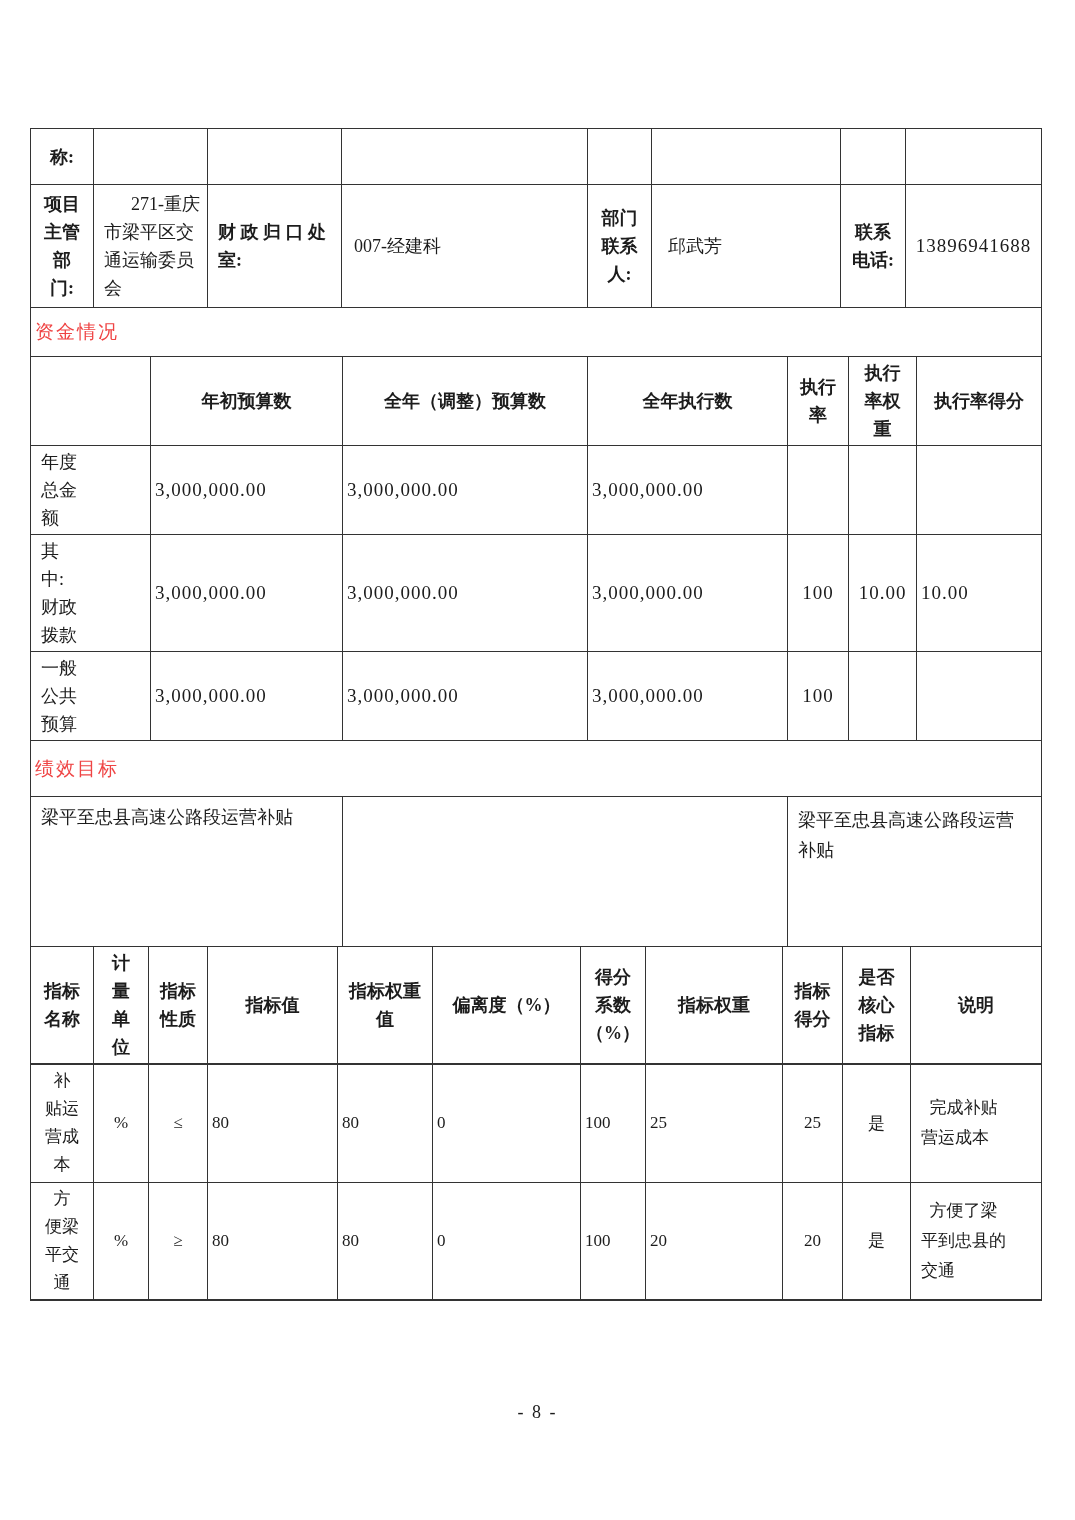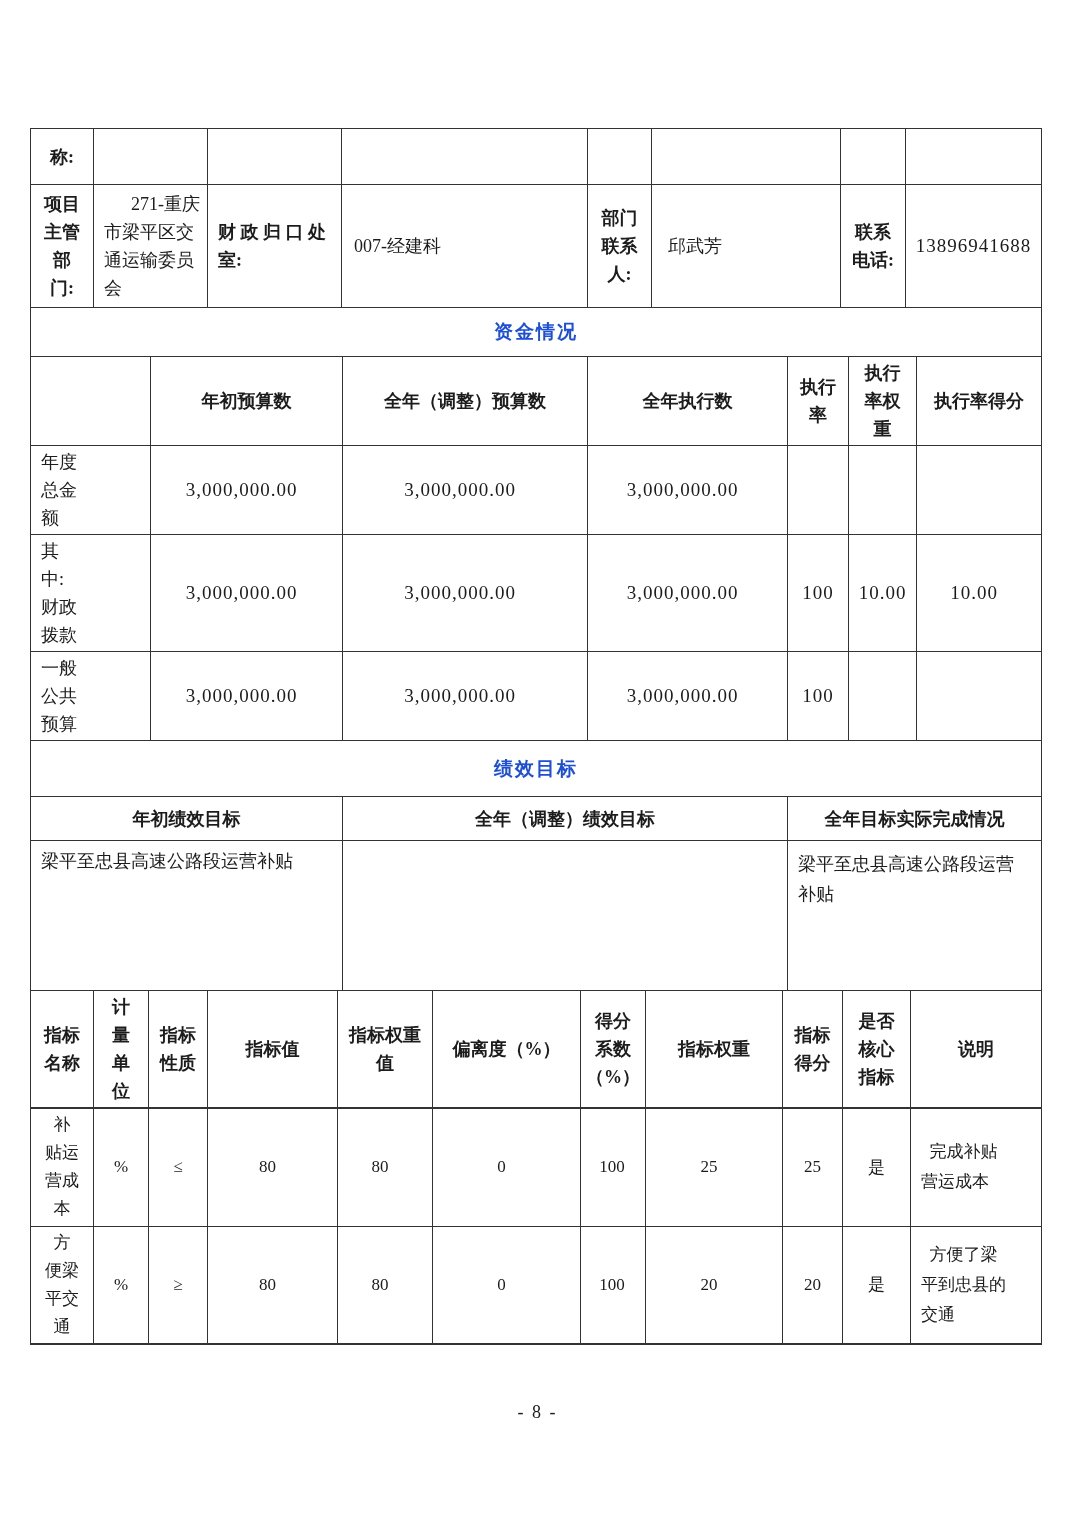--- a/index.html
+++ b/index.html
@@ -3,25 +3,25 @@
 <meta charset="utf-8">
 <style>
   html,body{margin:0;padding:0;background:#ffffff;}
   .page{position:relative;width:1075px;height:1520px;background:#ffffff;
         font-family:"Liberation Serif","DejaVu Serif",serif;color:#1c1c1c;overflow:hidden;}
   .doc{position:absolute;left:30px;top:129px;width:1011px;}
   table{border-collapse:collapse;table-layout:fixed;width:1011px;margin-top:-1px;}
   td{border:1px solid #333333;vertical-align:middle;font-size:18px;padding:2px 4px;overflow:hidden;}
   .pre{white-space:pre-line;}
   .band td{border:1px solid #333333;}
-  .band-text{color:#1d4ed8;font-family:"Liberation Sans","DejaVu Sans",sans-serif;
-             font-weight:bold;font-size:19px;text-align:center;letter-spacing:2px;}
+  .band-text{color:#ef4444;font-family:"Liberation Sans","DejaVu Sans",sans-serif;
+             font-weight:normal;font-size:19px;text-align:left;letter-spacing:2px;}
   .b{font-weight:bold;}
   .c{text-align:center;}
-  .r{text-align:center;padding-right:14px;}
+  .r{text-align:left;padding-right:14px;}
   .l{text-align:left;padding-left:10px;}
   .lh{line-height:28px;}
   .num{font-size:19px;letter-spacing:1px;}
   .indent{text-indent:1.5em;}
   .small-ind{text-indent:0.5em;}
   .top{vertical-align:top;padding-top:8px;}
   .thick td{border-top-width:2px;}
   .tbl-ind td{font-size:17px;}
   .tbl-ind .hdr{font-size:18px;}
   .bottom-thick{border-bottom-width:2px !important;}
@@ -144,25 +144,20 @@
 
     <table>
       <colgroup>
         <col style="width:312px">
           <col style="width:445px">
           <col style="width:254px">
       </colgroup>
       <tbody>
           <tr class="band" style="height:56px">
         <td colspan="3" class="band-text">绩效目标</td>
-      </tr>
-      <tr style="height:44px">
-        <td class="b c">年初绩效目标</td>
-        <td class="b c">全年（调整）绩效目标</td>
-        <td class="b c">全年目标实际完成情况</td>
       </tr>
       <tr style="height:150px">
         <td class="l top">梁平至忠县高速公路段运营补贴</td>
         <td class="l top"></td>
         <td class="l top pre" style="line-height:30px">梁平至忠县高速公路段运营
 补贴</td>
       </tr>
     </tbody>
       </table>
 

